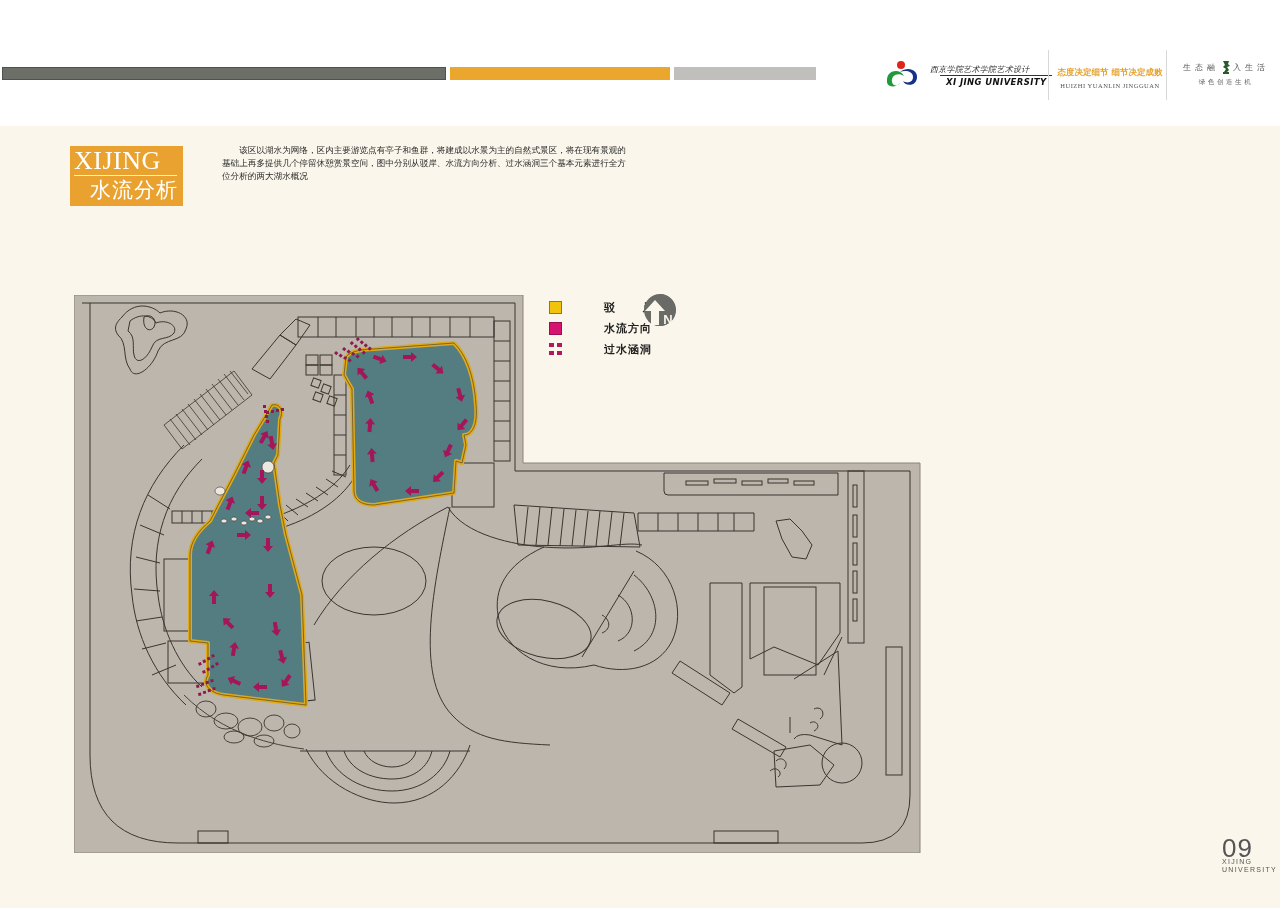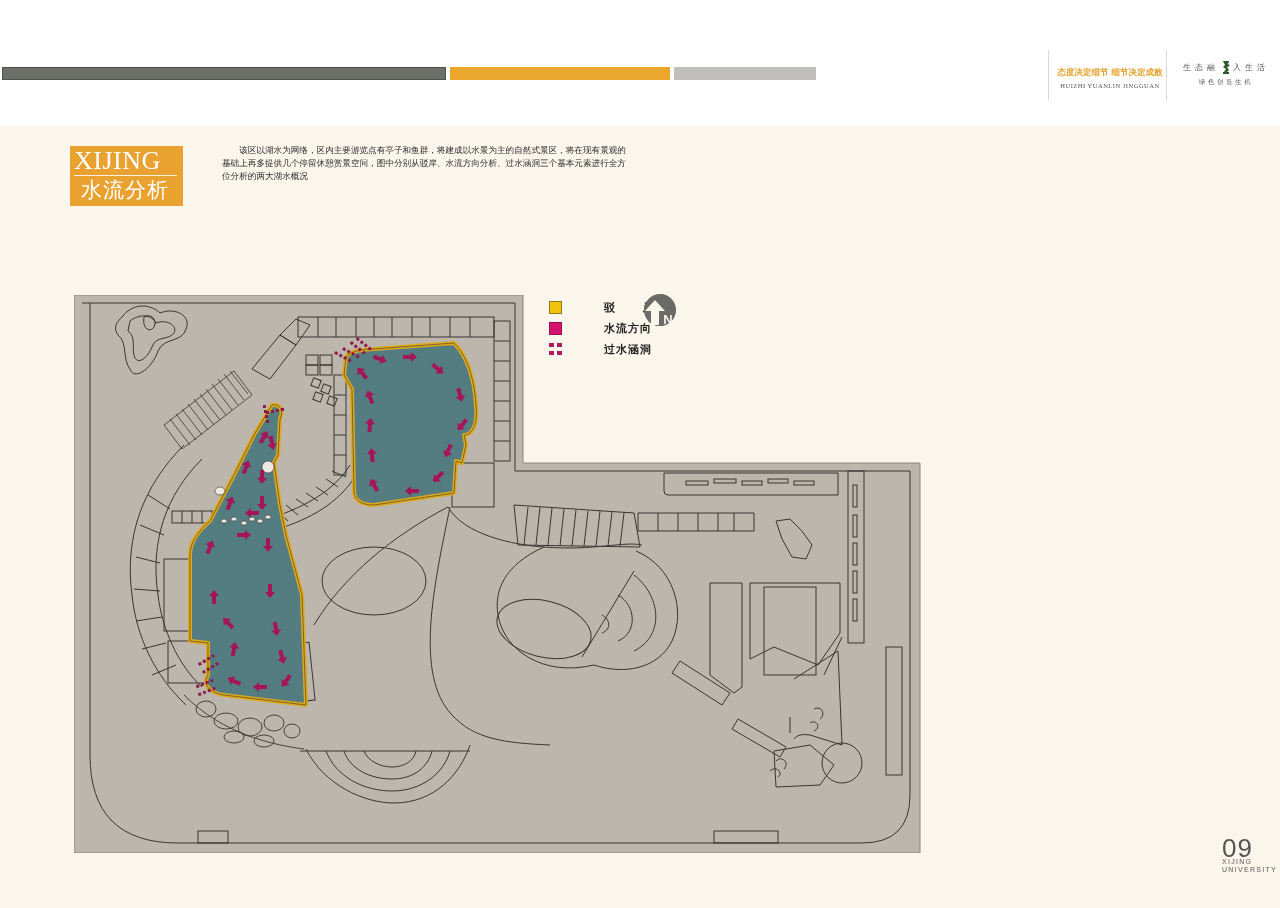--- a/index.html
+++ b/index.html
@@ -30,21 +30,21 @@
   .slogan-line1 { font-family: "DejaVu Serif", serif; font-size: 8px; color: #555; letter-spacing: 4px; white-space: nowrap; display: flex; align-items: center; justify-content: center; }
   .slogan-line2 { font-family: "DejaVu Serif", serif; font-size: 6.5px; color: #666; letter-spacing: 2.6px; margin-top: 4px; white-space: nowrap; }
   .sculpture { display: inline-block; width: 10px; height: 14px; margin: 0 2px; }
 
   
   .page { position: absolute; left: 0; top: 126px; width: 1280px; height: 782px; background: #faf6eb; }
 
   .title-box { position: absolute; left: 70px; top: 146px; width: 113px; height: 60px; background: #e9a230; color: #fff; }
   .title-en { position: absolute; left: 4px; top: 1px; font-family: "Liberation Serif", serif; font-size: 26px; letter-spacing: 0.5px; line-height: 28px; }
   .title-rule { position: absolute; left: 4px; top: 29px; width: 103px; height: 1px; background: rgba(255,255,255,0.85); }
-  .title-cn { position: absolute; left: 11px; top: 30px; font-size: 21px; line-height: 28px; letter-spacing: 1px; }
+  .title-cn { position: absolute; left: 20px; top: 30px; font-size: 21px; line-height: 28px; letter-spacing: 1px; }
 
   .intro { position: absolute; left: 222px; top: 144px; width: 410px; font-size: 8.6px; line-height: 13px; color: #2a2a2a; text-indent: 2em; }
 
   .plan { position: absolute; left: 74px; top: 295px; width: 848px; height: 558px; }
 
   .legend { position: absolute; left: 549px; top: 297px; }
   .legend-item { display: flex; align-items: center; height: 21px; gap: 32px; }
   .legend-swatch { width: 13px; height: 13px; margin-right: 10px; border: 1px solid #8f7a13; }
   .legend-swatch.yellow { background: #f3c20d; }
   .legend-swatch.pink { background: #d6136f; border-color: #9c0d52; }
@@ -63,20 +63,30 @@
   .pageno-sub { font-family: "Liberation Sans", sans-serif; font-size: 7px; line-height: 8px; letter-spacing: 1.3px; }
 </style>
 </head>
 <body>
 
 <div class="header">
   <div class="bar bar-gray"></div>
   <div class="bar bar-orange"></div>
   <div class="bar bar-light"></div>
 
+  <div class="logo">
+    <svg class="logo-mark" viewBox="0 0 40 32">
+      <circle cx="17" cy="7" r="4" fill="#e2231a"></circle>
+      <path d="M3 22 C3 12, 16 10, 20 18 C14 14, 7 17, 8 24 C9 29, 15 28, 16 25 C12 30, 2 30, 3 22Z" fill="#1f9a3b"></path>
+      <path d="M16 14 C24 8, 34 12, 33 20 C32 28, 22 29, 19 23 C24 26, 29 24, 29 19 C29 13, 21 12, 16 14Z" fill="#16318a"></path>
+    </svg>
+    <div class="logo-cn">西京学院艺术学院艺术设计</div>
+    <div class="logo-line"></div>
+    <div class="logo-en">XI JING UNIVERSITY</div>
+  </div>
 
   <div class="divider d1"></div>
   <div class="motto">
     <div class="motto-cn">态度决定细节  细节决定成败</div>
     <div class="motto-en">HUIZHI  YUANLIN  JINGGUAN</div>
   </div>
 
   <div class="divider d2"></div>
   <div class="slogan">
     <div class="slogan-line1">

